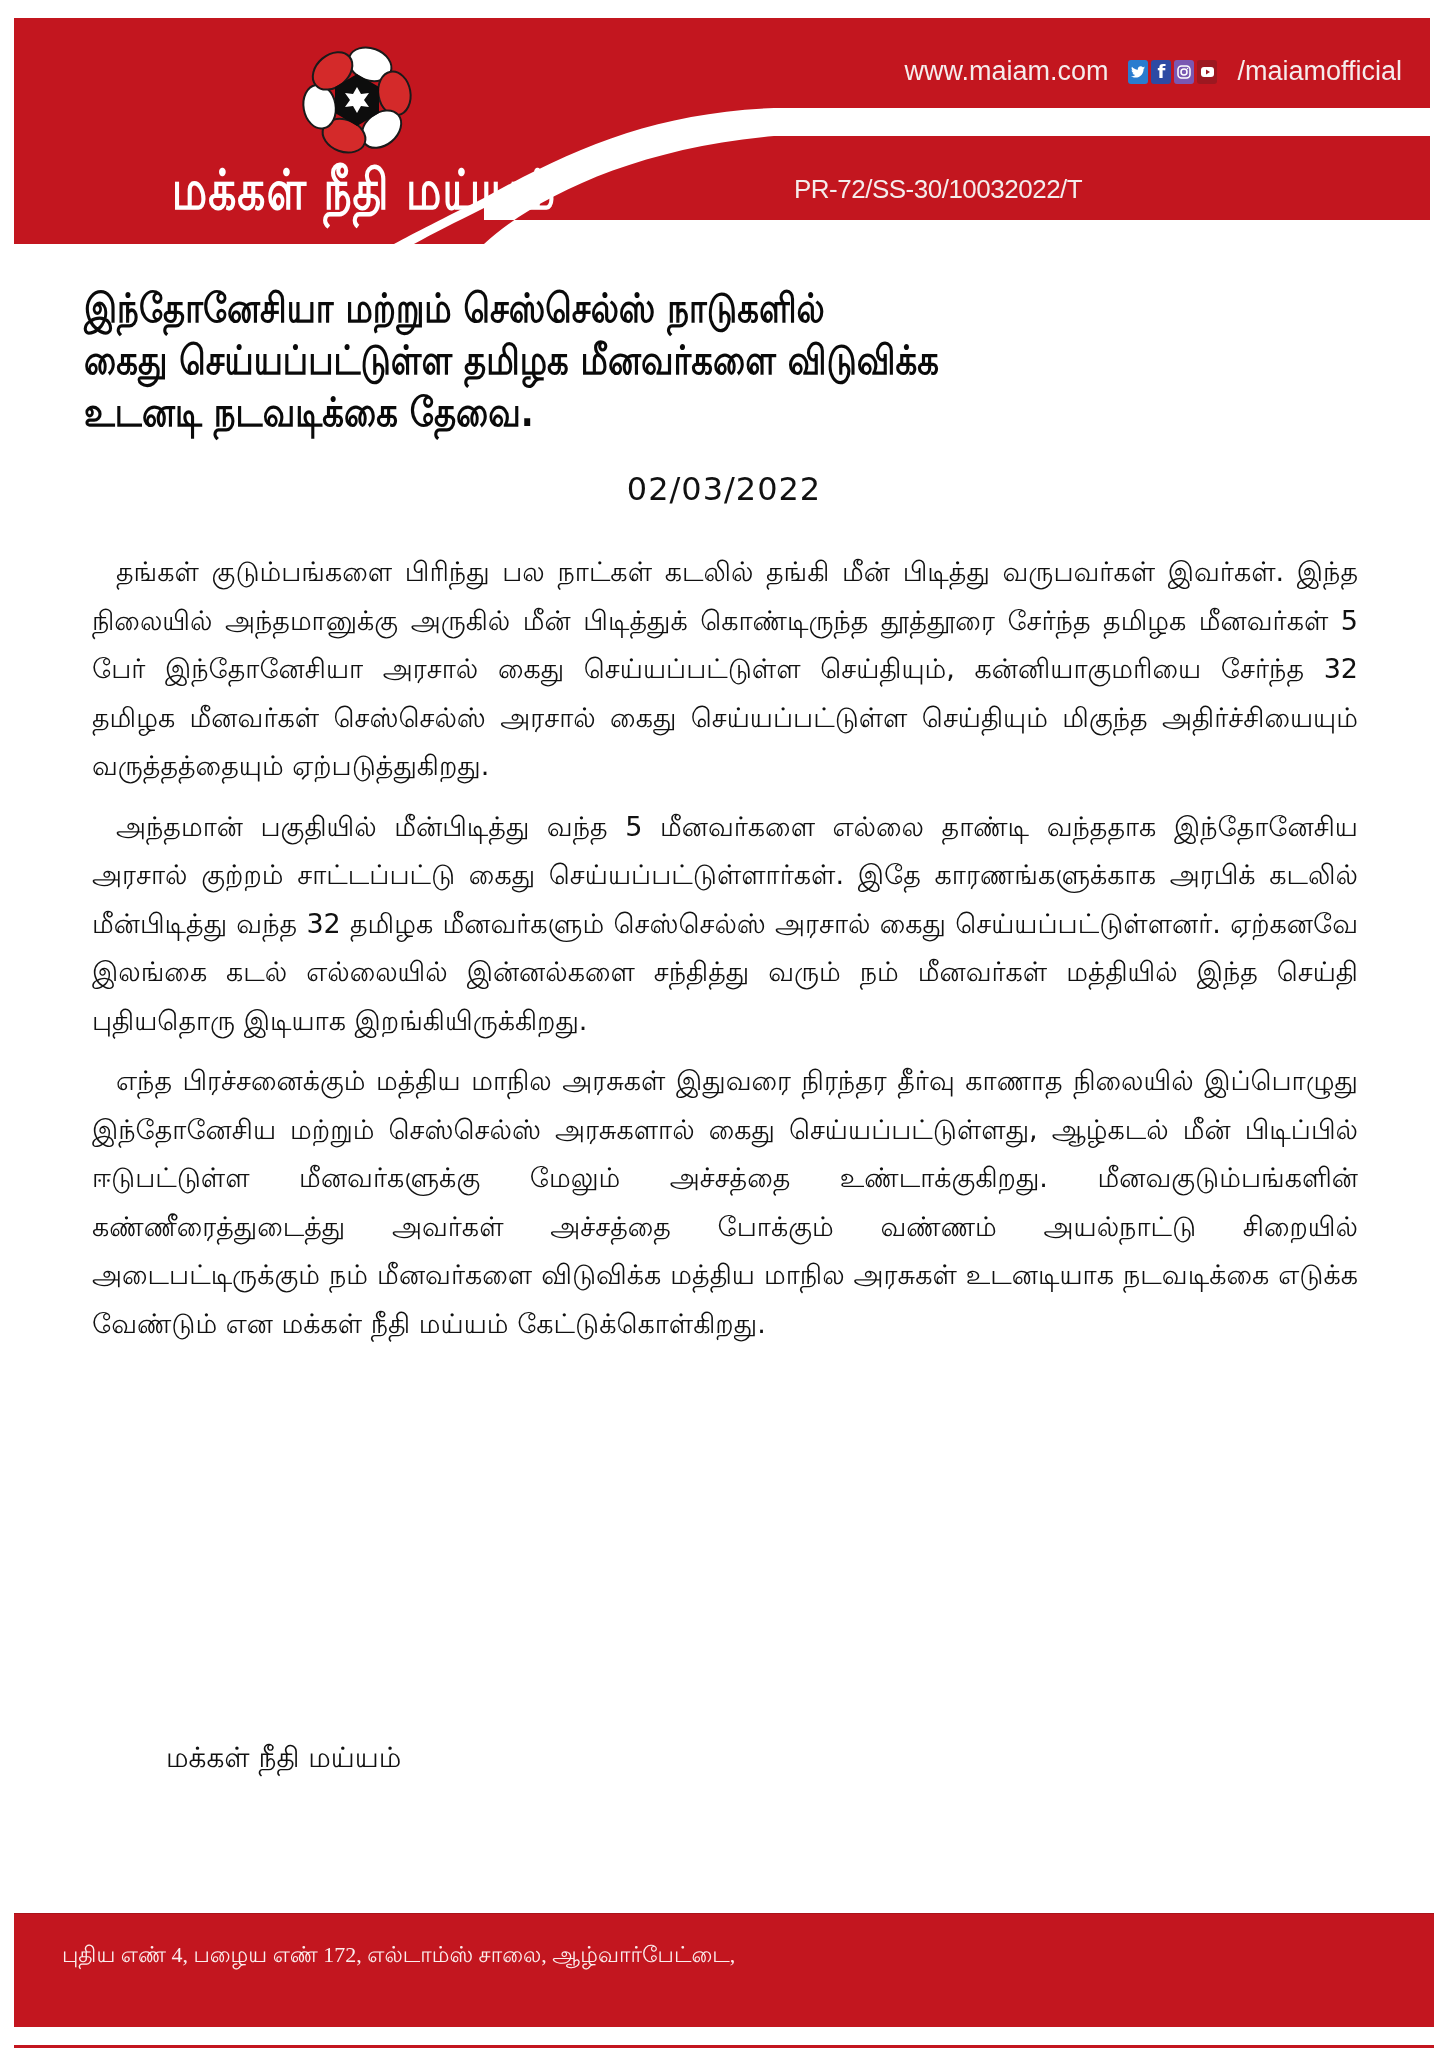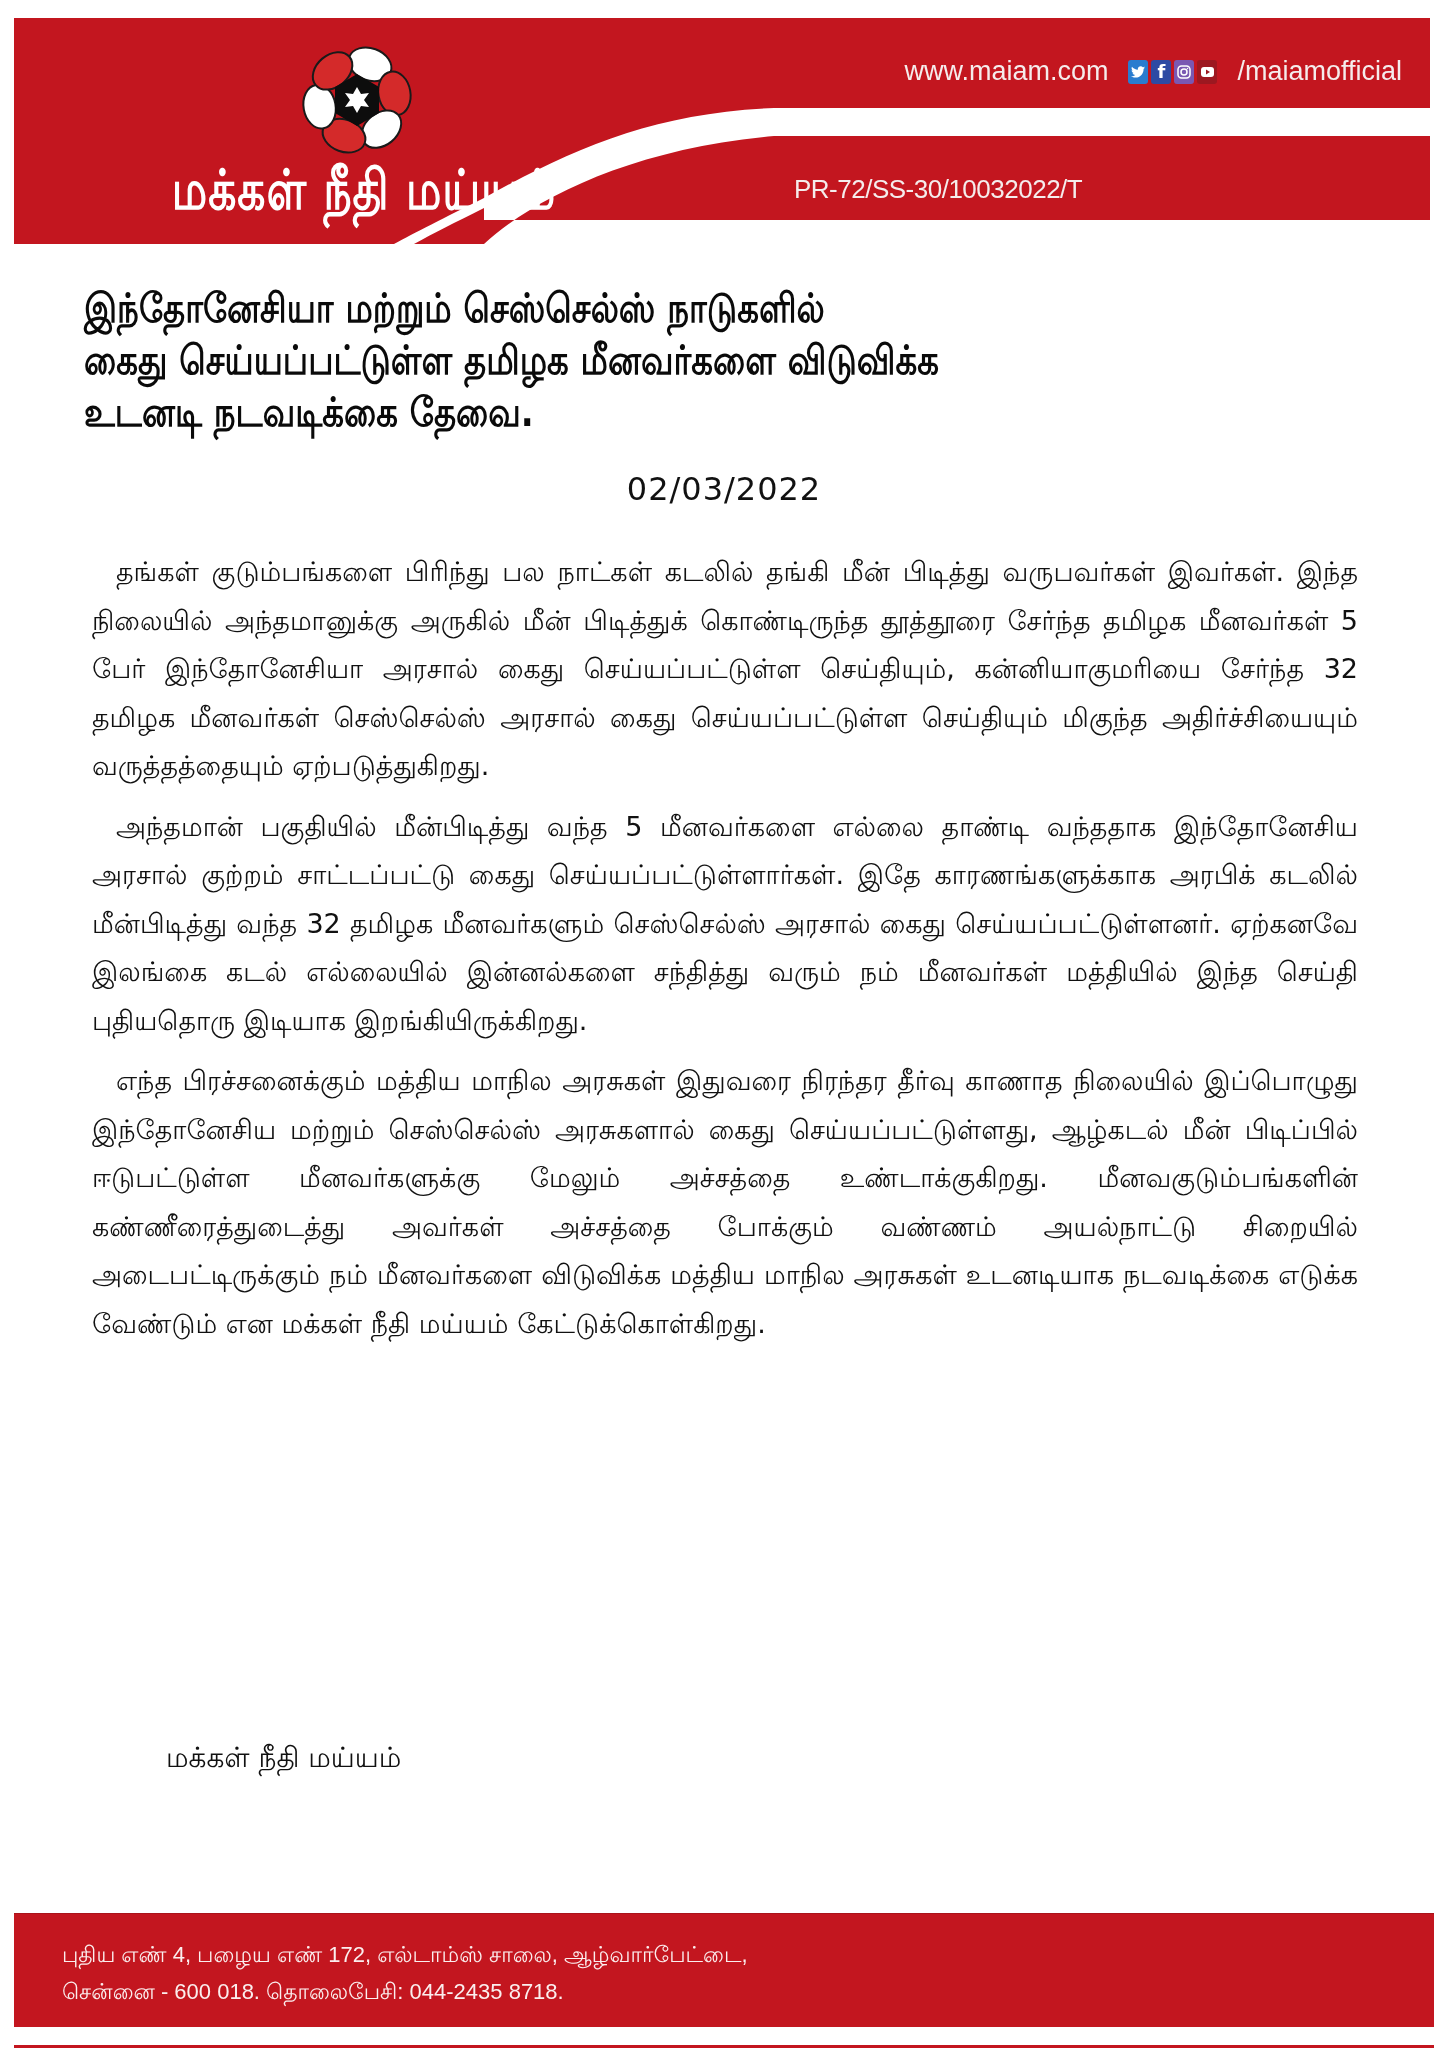--- a/index.html
+++ b/index.html
@@ -157,21 +157,21 @@
       width: 1420px;
       height: 114px;
       background: #c3161f;
       border-top: 1px solid #a9131b;
     }
     .footer-text {
       position: absolute;
       left: 48px;
       top: 22px;
       color: #fbeeee;
-      font-family: Liberation Sans, sans-serif;
+      font-family: Liberation Serif, serif;
       font-size: 22px;
       line-height: 37px;
     }
     .footer-bottom-bar {
       position: absolute;
       left: 14px;
       top: 2045px;
       width: 1420px;
       height: 3px;
       background: #c3161f;
@@ -252,16 +252,15 @@
   <p class="para">எந்த பிரச்சனைக்கும் மத்திய மாநில அரசுகள் இதுவரை நிரந்தர தீர்வு காணாத நிலையில் இப்பொழுது இந்தோனேசிய மற்றும் செஸ்செல்ஸ் அரசுகளால் கைது செய்யப்பட்டுள்ளது, ஆழ்கடல் மீன் பிடிப்பில் ஈடுபட்டுள்ள மீனவர்களுக்கு மேலும் அச்சத்தை உண்டாக்குகிறது. மீனவகுடும்பங்களின் கண்ணீரைத்துடைத்து அவர்கள் அச்சத்தை போக்கும் வண்ணம் அயல்நாட்டு சிறையில் அடைபட்டிருக்கும் நம் மீனவர்களை விடுவிக்க மத்திய மாநில அரசுகள் உடனடியாக நடவடிக்கை எடுக்க வேண்டும் என மக்கள் நீதி மய்யம் கேட்டுக்கொள்கிறது.</p>
 </main>
 
 <div class="signature">
   <span class="sig-line">மக்கள் நீதி மய்யம்</span>
 </div>
 
 <footer class="footer">
   <div class="footer-text">
     <div>புதிய எண் 4, பழைய எண் 172, எல்டாம்ஸ் சாலை, ஆழ்வார்பேட்டை,</div>
-    <div>சென்னை - 600 018. தொலைபேசி: 044-2435 8718.</div>
   </div>
 </footer>
 <div class="footer-bottom-bar"></div>
 
 </body></html>

